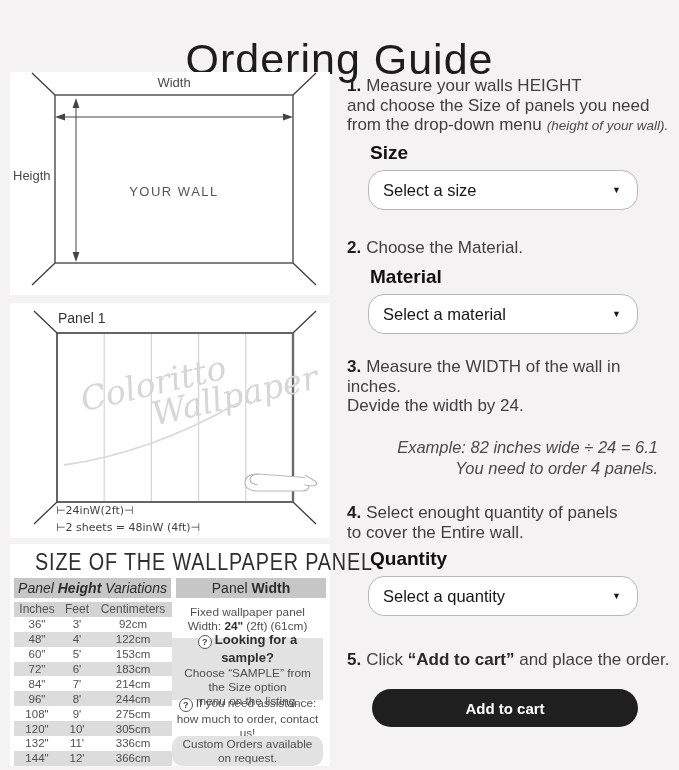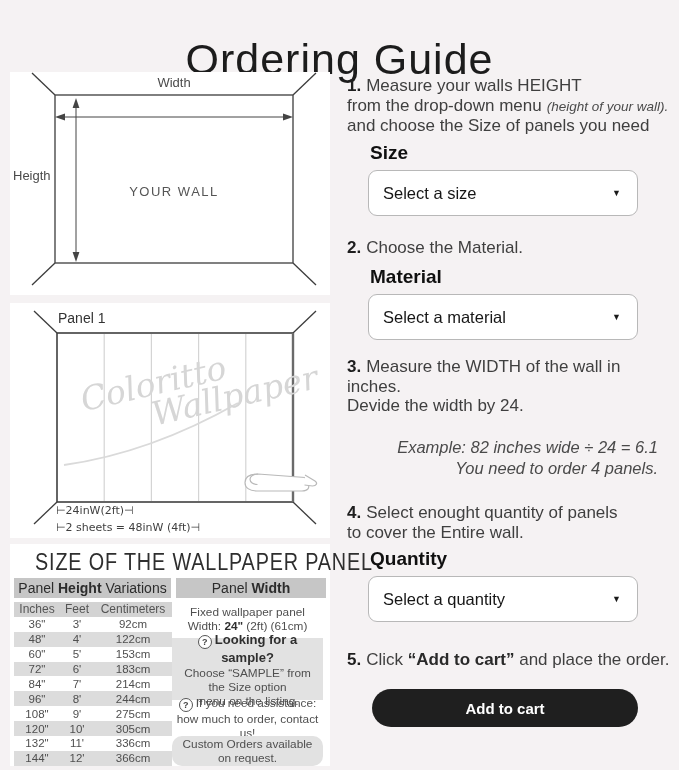--- a/index.html
+++ b/index.html
@@ -27,21 +27,21 @@
   .watermark .w1{margin-left:22px;display:block;}
   .measure{position:absolute;left:46px;font-size:11px;color:#3f3f3f;font-family:"DejaVu Sans",sans-serif;}
   .m1{top:201px;}
   .m2{top:218px;}
 
   
   .tbl-title{font-size:23px;color:#2e2e2e;text-align:center;line-height:28px;margin-top:2px;transform:scaleX(0.86);transform-origin:center;white-space:nowrap;letter-spacing:1px;}
   .hdr-bars{display:flex;gap:5px;margin:2px 1px 4px 1px;}
   .bar{background:#c6c6c6;height:20px;line-height:20px;text-align:center;font-size:14px;color:#2c2c2c;}
   .bar .b{font-weight:700;}
-  .bar-left{width:158px;}
+  .bar-left{width:158px;font-style:italic;}
   .bar-right{width:151px;}
   .tbl-body{display:flex;margin:0 1px;}
   .grid-table{width:158px;}
   .trow{display:grid;grid-template-columns:46px 34px 78px;height:14.9px;align-items:center;text-align:center;font-size:11.5px;color:#4f4f4f;}
   .trow.hdr{background:#d3d3d3;font-size:12px;color:#555;}
   .trow.gray{background:#dcdcdc;}
   .info-col{width:151px;display:flex;flex-direction:column;gap:3px;font-size:11.8px;color:#4f4f4f;text-align:center;}
   .blk{line-height:14px;display:flex;flex-direction:column;justify-content:center;}
   .blk.gray{background:#e2e2e2;}
   .blk-1{height:33px;}
@@ -58,21 +58,21 @@
   .inote{font-style:italic;font-size:13.5px;margin-left:5px;color:#4a4a4a;}
   .s1{top:76px;} .s2{top:238px;} .s3{top:357px;} .s4{top:503px;} .s5{top:650px;}
   .example{position:absolute;left:348px;top:437px;width:310px;text-align:right;font-style:italic;font-size:16.5px;line-height:21px;color:#4a4a4a;}
   .q5{font-weight:700;color:#2a2a2a;}
 
   .field{position:absolute;width:270px;}
   .f-size{left:368px;top:142px;}
   .f-material{left:368px;top:266px;}
   .f-quantity{left:368px;top:548px;}
   .field-label{font-size:19px;font-weight:700;color:#101010;margin-left:2px;margin-bottom:6px;}
-  .select{height:46px;background:#fff;border:1px solid #b8b8b8;border-radius:9px;display:flex;align-items:center;justify-content:space-between;padding:0 16px 0 14px;box-sizing:border-box;cursor:pointer;}
+  .select{height:40px;background:#fff;border:1px solid #b8b8b8;border-radius:16px;display:flex;align-items:center;justify-content:space-between;padding:0 16px 0 14px;box-sizing:border-box;cursor:pointer;}
   .sel-text{font-size:16.5px;color:#161616;}
   .caret{font-size:9px;color:#1a1a1a;}
 
   .add-cart{position:absolute;left:372px;top:689px;width:266px;height:38px;border:none;border-radius:20px;background:#1f1f1f;color:#ffffff;font-family:"Liberation Sans",sans-serif;font-size:15px;font-weight:700;cursor:pointer;}
 </style>
 </head>
 <body>
 
 <div class="stage">
 
@@ -217,22 +217,22 @@
         <div class="blk gray blk-4">
           <div>Custom Orders available</div>
           <div>on request.</div>
         </div>
       </div>
     </div>
   </section>
 
   <div class="step s1">
     <div><span class="num">1.</span><span>Measure your walls HEIGHT</span></div>
+    <div><span>and choose the Size of panels you need</span></div>
     <div><span>from the drop-down menu</span><span class="inote">(height of your wall).</span></div>
-    <div><span>and choose the Size of panels you need</span></div>
   </div>
 
   <div class="field f-size">
     <div class="field-label">Size</div>
     <div class="select">
       <span class="sel-text">Select a size</span>
       <span class="caret">▼</span>
     </div>
   </div>
 

